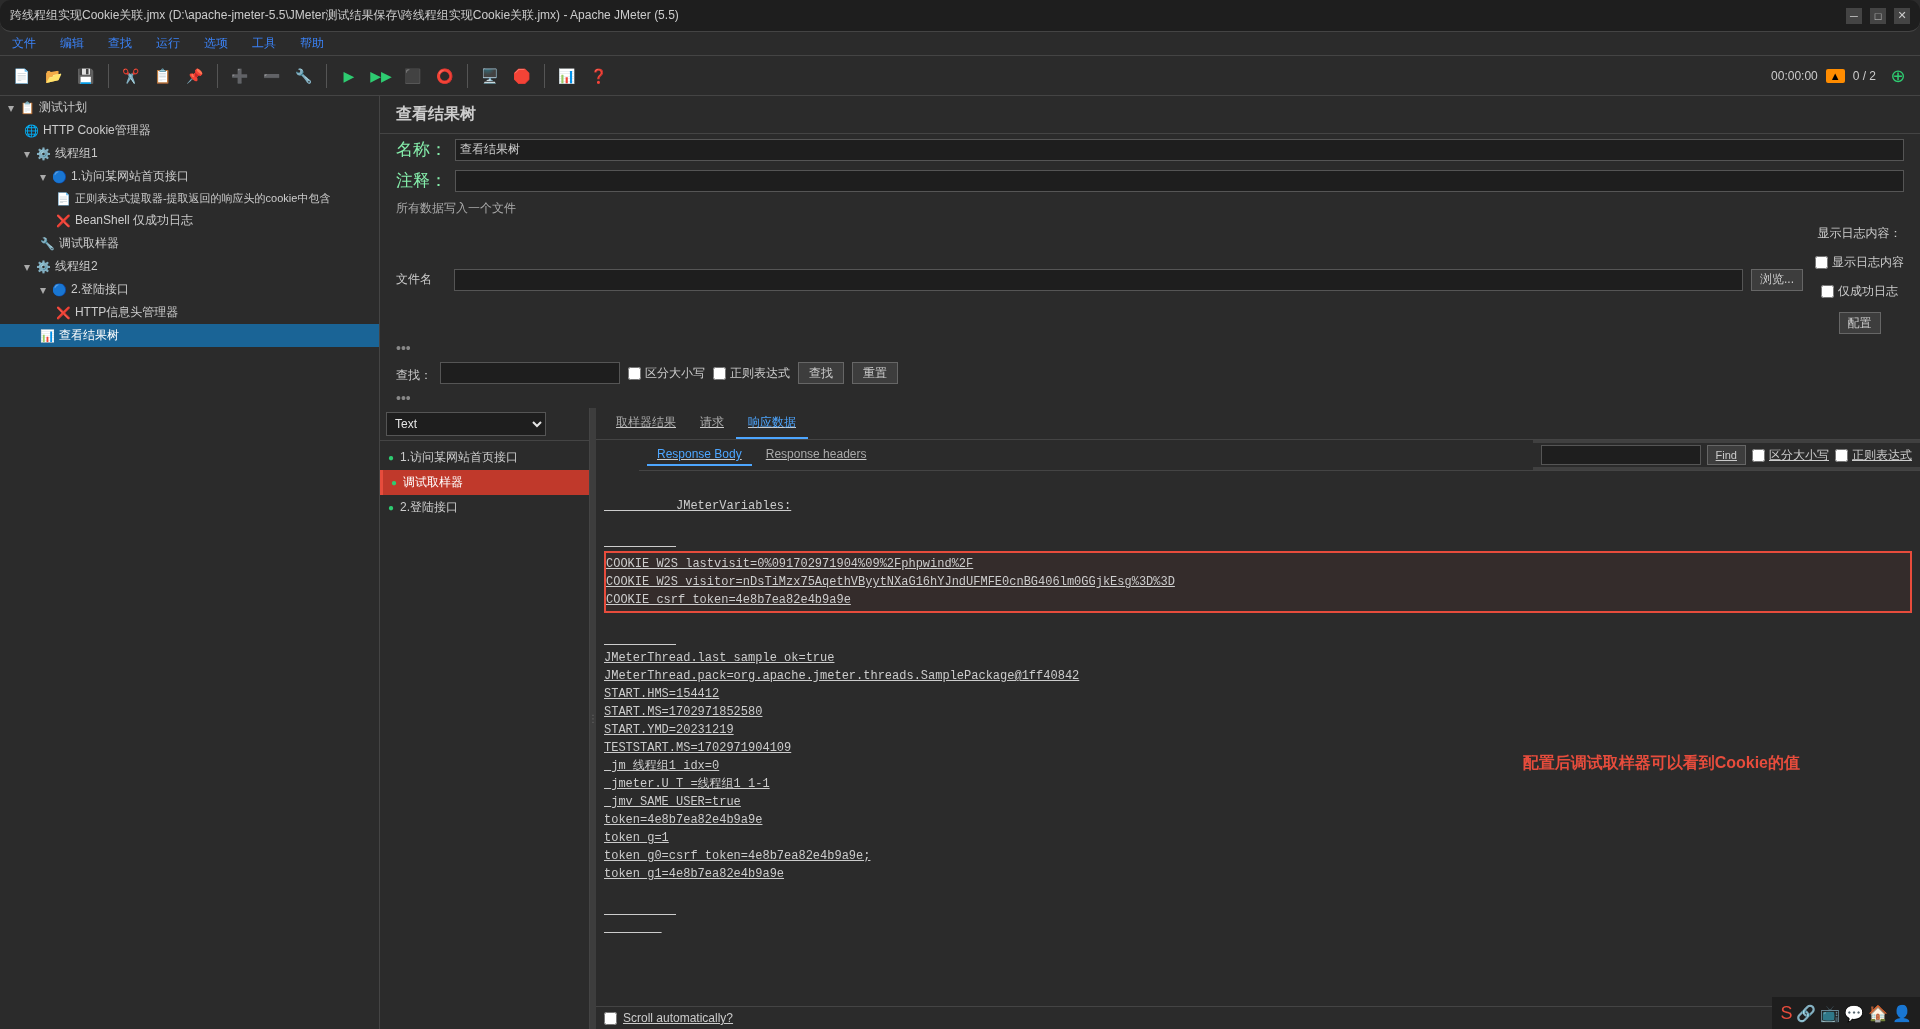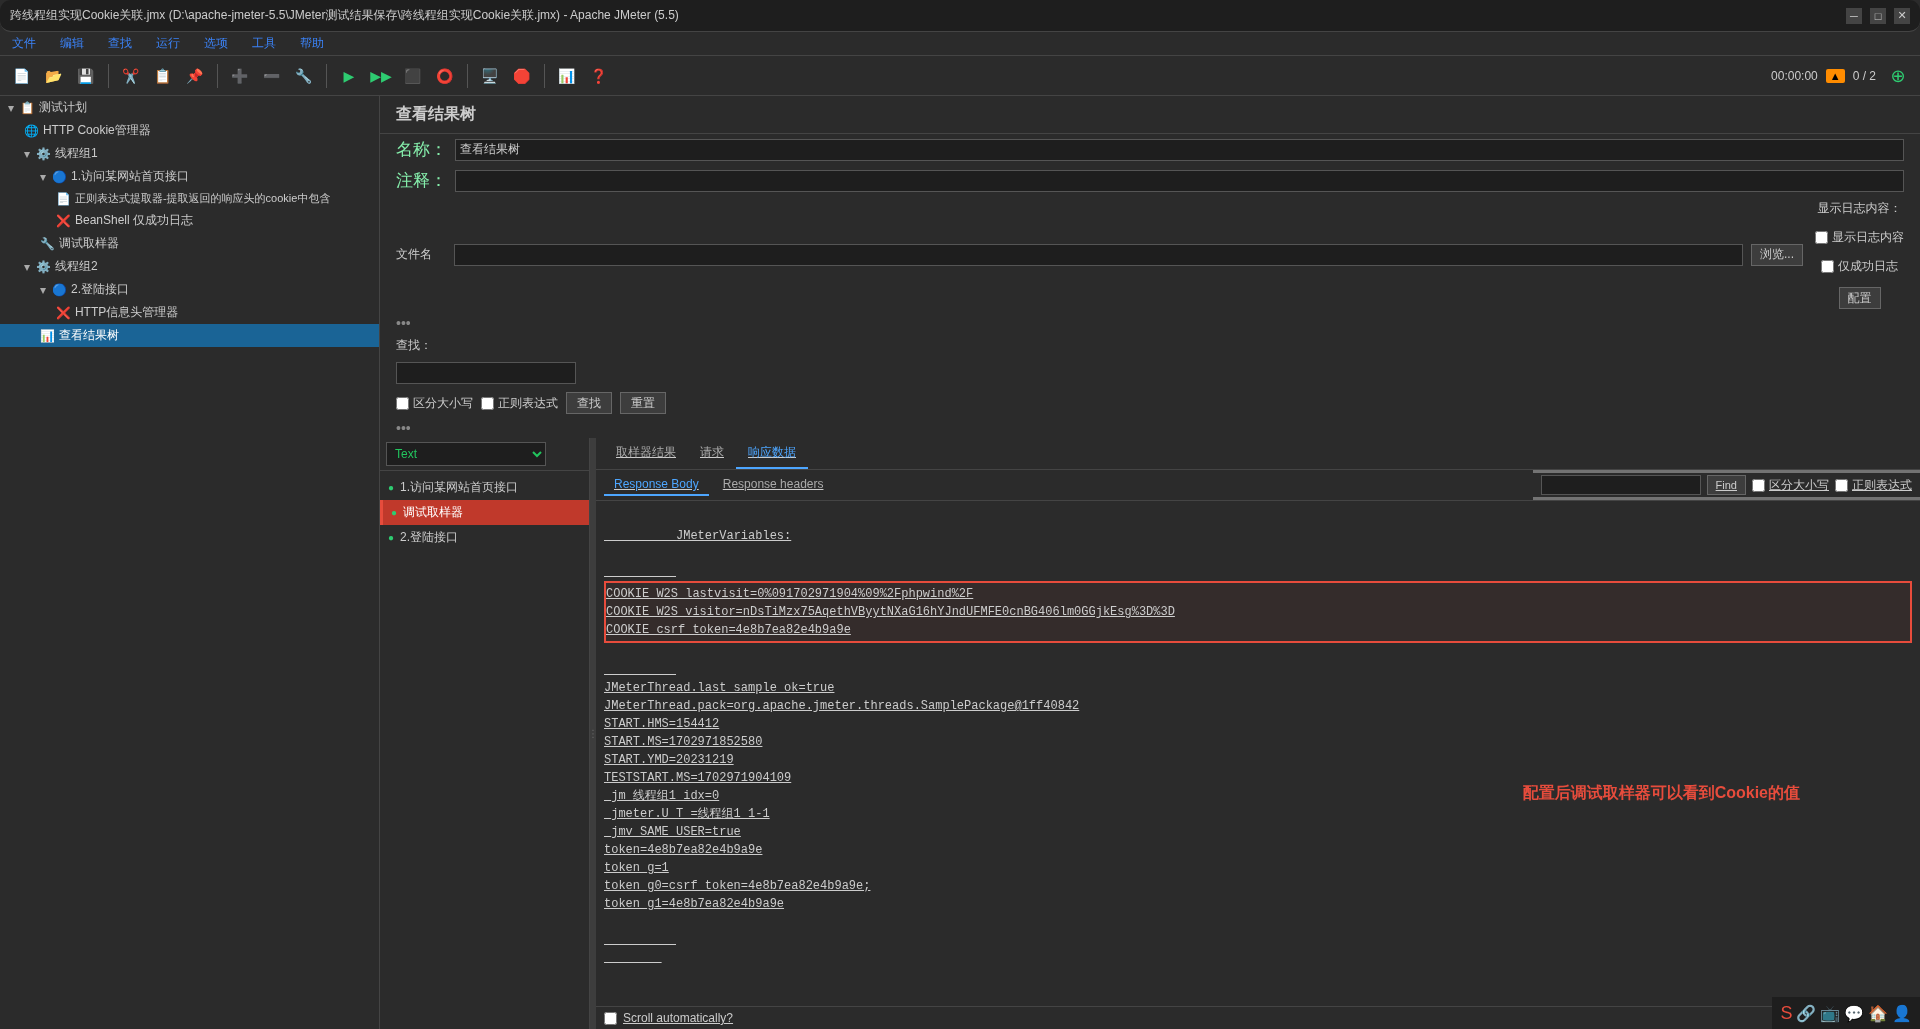--- a/index.html
+++ b/index.html
@@ -232,24 +232,23 @@
       display: flex;
       align-items: center;
       padding: 2px 16px;
       color: #888;
       font-size: 14px;
     }
 
     
     .search-row {
       display: flex;
-      align-items: flex-start;
+      align-items: flex-end;
       padding: 4px 16px;
       gap: 8px;
-      flex-direction: column;
     }
     .search-label { color: #ccc; font-size: 12px; }
     .search-input {
       width: 180px;
       height: 22px;
       background: #1e1e1e;
       border: 1px solid #555;
       color: #ccc;
       font-size: 12px;
       padding: 0 4px;
@@ -426,21 +425,21 @@
       align-items: center;
       padding: 0 8px;
       gap: 4px;
     }
 
     
     .type-select {
       height: 24px;
       background: #1e1e1e;
       border: 1px solid #555;
-      color: #22c55e;
+      color: #e5e5e5;
       font-size: 12px;
       padding: 0 4px;
       width: 160px;
     }
 
     .highlighted-lines {
       border: 2px solid #e74c3c;
       display: block;
       background: rgba(231, 76, 60, 0.05);
       padding: 2px 0;
@@ -563,20 +562,21 @@
     <div class="form-row">
       <label class="form-label">名称：</label>
       <input class="form-input" type="text" value="查看结果树" style="">
     </div>
 
     <div class="form-row">
       <label class="form-label">注释：</label>
       <input class="form-input" type="text" value="" style="">
     </div>
 
+    <div class="form-section-title">所有数据写入一个文件</div>
 
     <div class="file-row">
       <label class="file-label">文件名</label>
       <input class="file-input" type="text" value="" style="">
       <button class="btn-small">浏览...</button>
       <div class="log-options">
         <span>显示日志内容：</span>
         <label class="checkbox-label">
           <input type="checkbox" style="">
           <span>显示日志内容</span>
@@ -652,21 +652,21 @@
             <span>取样器结果</span>
           </div>
           <div class="tab">
             <span>请求</span>
           </div>
           <div class="tab active">
             <span>响应数据</span>
           </div>
         </div>
 
-        <div style="display:flex; align-items:center; justify-content:space-between; border-bottom:1px solid #444; background:#737373;">
+        <div style="display:flex; align-items:center; justify-content:space-between; border-bottom:1px solid #444; background:#404040;margin-left:43px;">
           <div class="sub-tabs-row" style="border-bottom:none; flex:1;">
             <div class="sub-tab active">
               <span>Response Body</span>
             </div>
             <div class="sub-tab">
               <span>Response headers</span>
             </div>
           </div>
           <div class="find-row" style="border-bottom:none; border-top:none;">
             <input class="find-input" type="text" placeholder="" style="">

